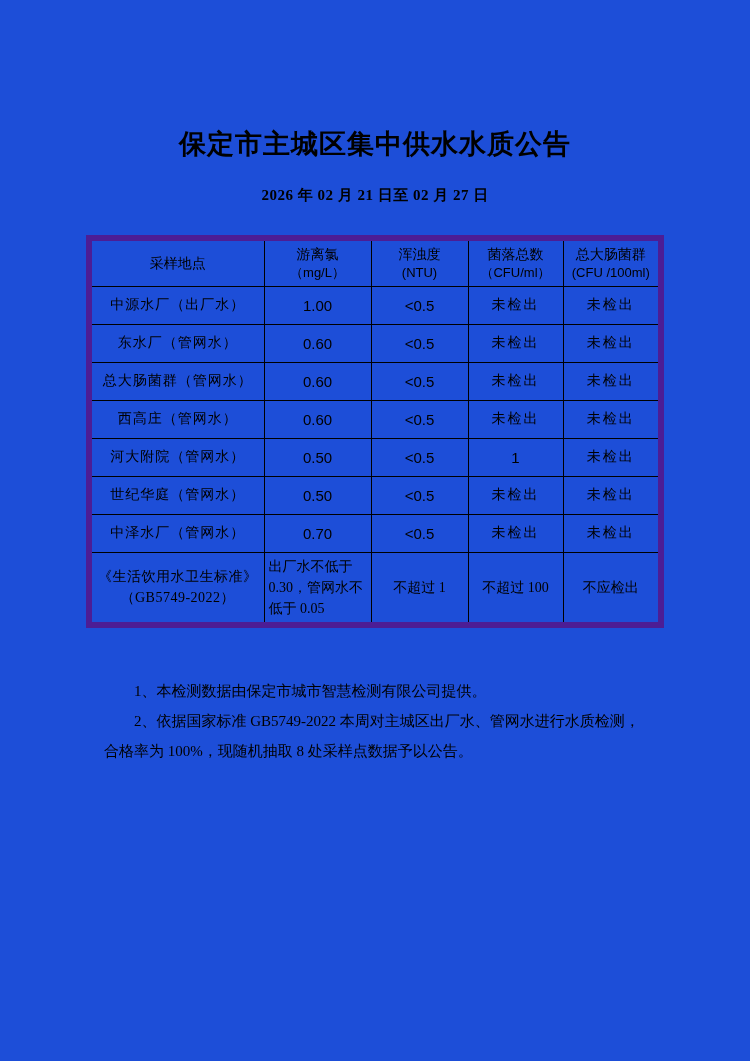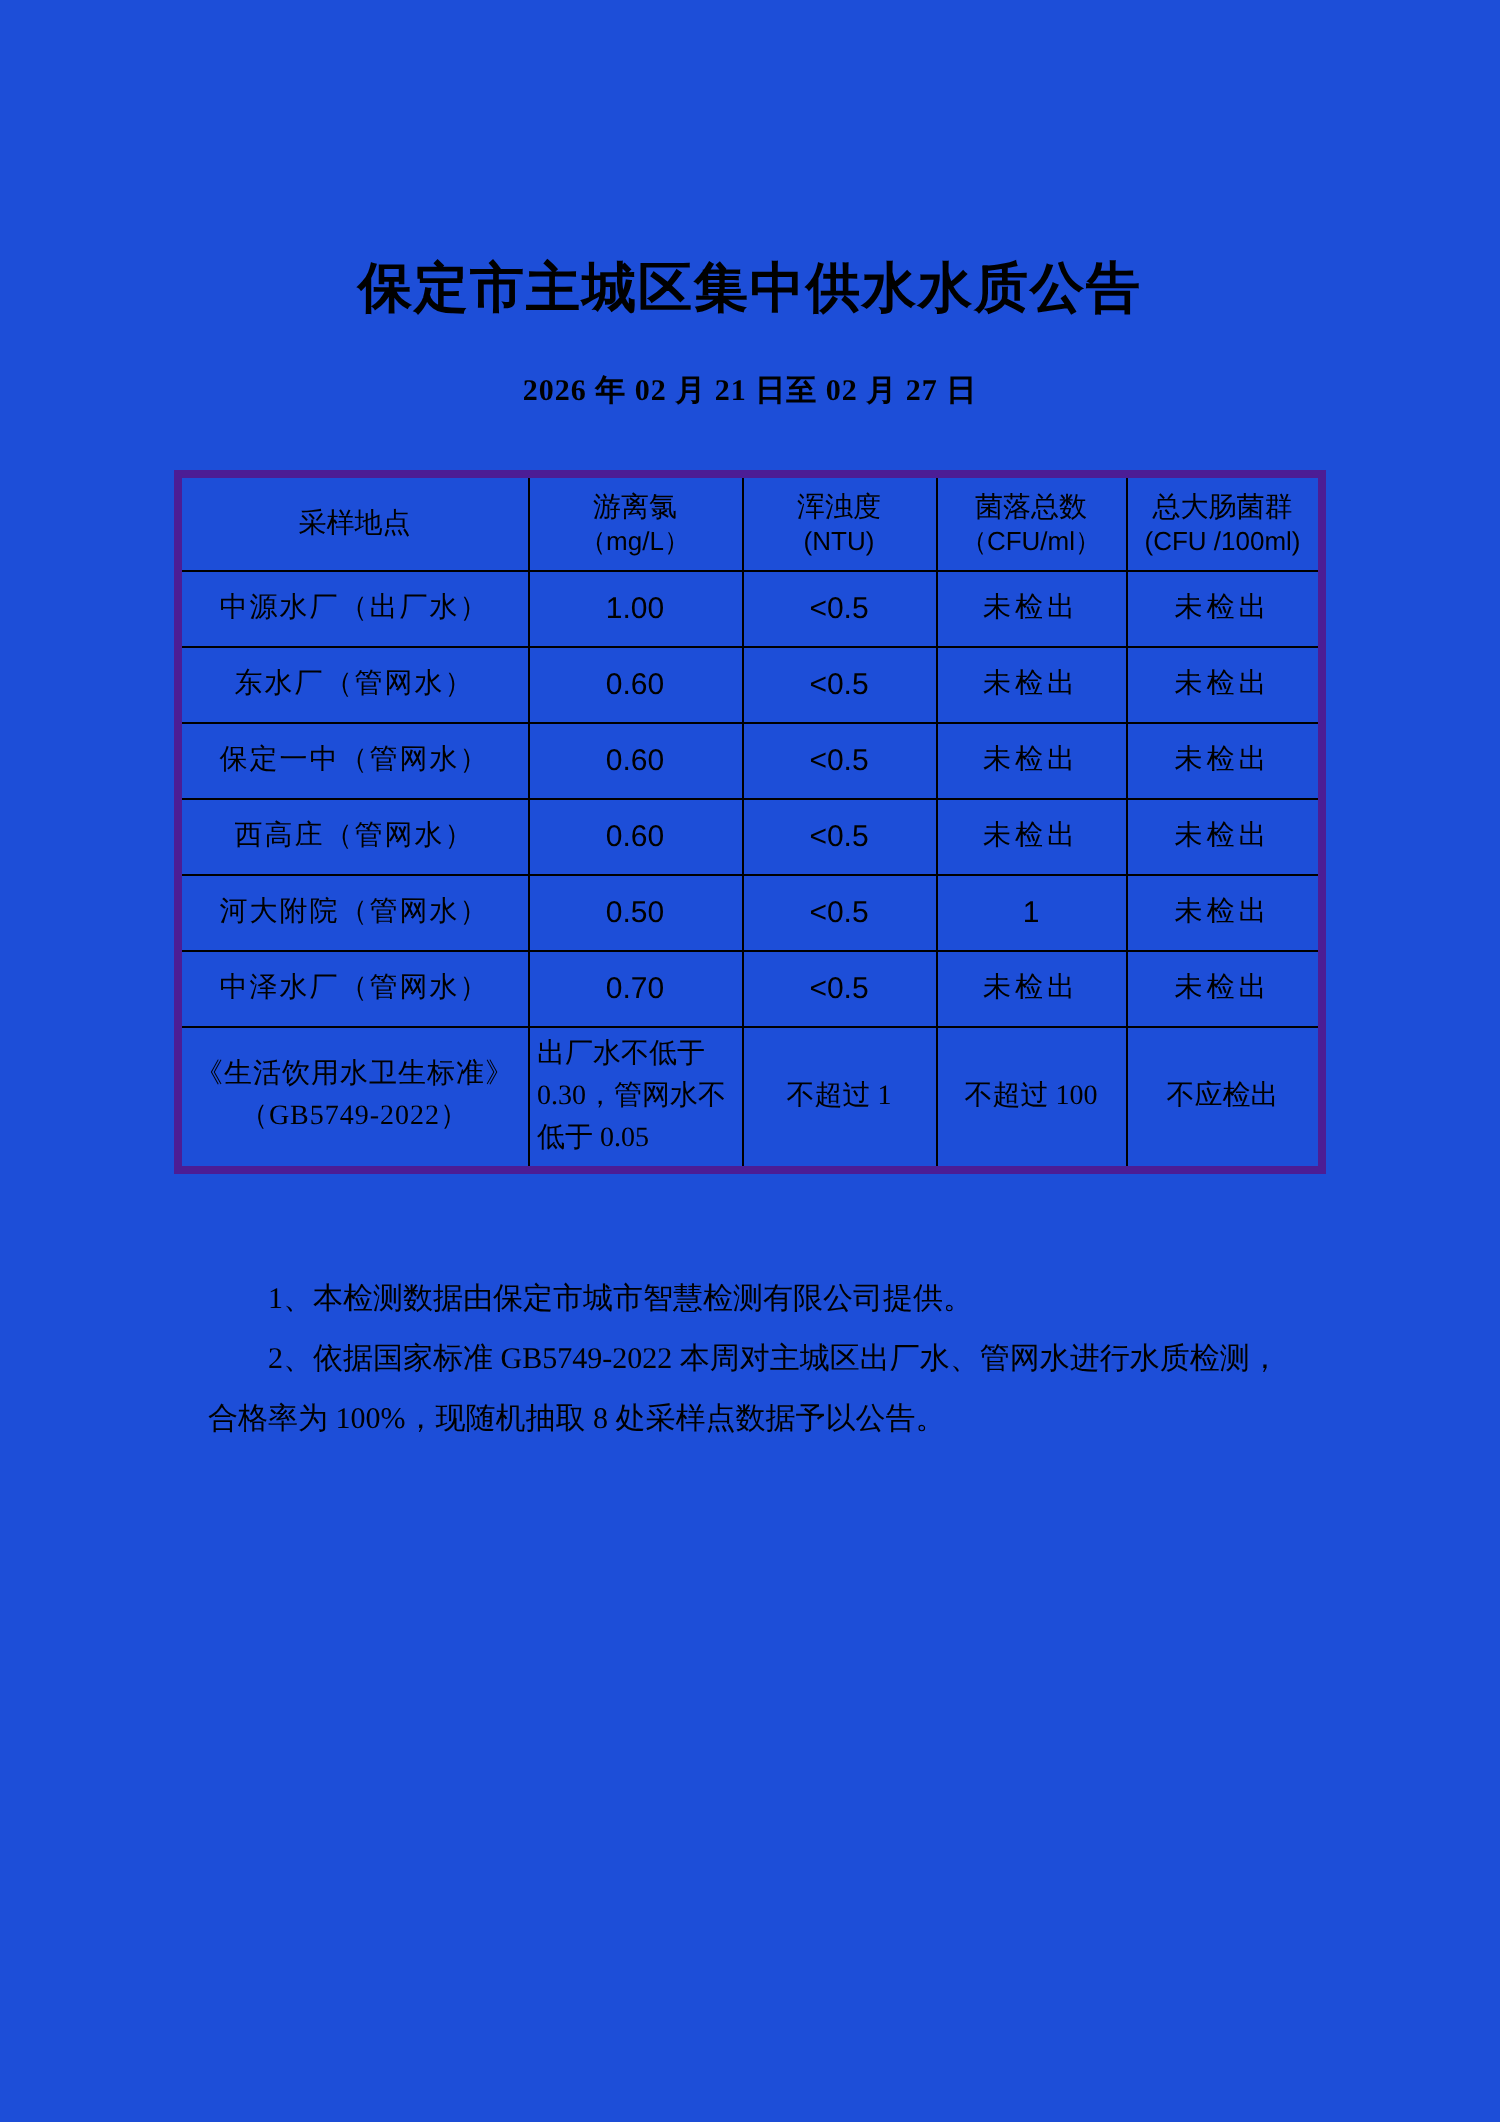--- a/index.html
+++ b/index.html
@@ -11,21 +11,21 @@
   .title {
     margin:0; text-align:center; font-size:27px; font-weight:bold;
     letter-spacing:1px; font-family:"Liberation Serif", serif;
   }
   .date {
     margin:24px 0 0; text-align:center; font-size:15px; font-weight:bold;
     letter-spacing:0.5px;
   }
   table.wq {
     border-collapse:collapse; table-layout:fixed; width:572px;
-    margin:30px auto 0; border:4px solid #4c1d95;
+    margin:30px auto 0; border:6px solid #4c1d95;
   }
   table.wq th, table.wq td {
     border:1px solid #000; text-align:center; vertical-align:middle;
     padding:2px; box-sizing:border-box; overflow:hidden;
   }
   table.wq thead th {
     height:48px; font-family:"Liberation Sans", sans-serif;
     font-weight:500; font-size:14px; line-height:1.35;
   }
   table.wq thead th .unit { font-weight:400; font-size:13px; letter-spacing:0; }
@@ -88,38 +88,45 @@
           <td class="cn">未检出</td>
         </tr>
         <tr>
           <td class="site">东水厂（管网水）</td>
           <td class="num">0.60</td>
           <td class="num">&lt;0.5</td>
           <td class="cn">未检出</td>
           <td class="cn">未检出</td>
         </tr>
         <tr>
-          <td class="site">保定一中（管网水）</td>
+          <td class="site">总大肠菌群（管网水）</td>
           <td class="num">0.60</td>
           <td class="num">&lt;0.5</td>
           <td class="cn">未检出</td>
           <td class="cn">未检出</td>
         </tr>
         <tr>
           <td class="site">西高庄（管网水）</td>
           <td class="num">0.60</td>
           <td class="num">&lt;0.5</td>
           <td class="cn">未检出</td>
           <td class="cn">未检出</td>
         </tr>
         <tr>
           <td class="site">河大附院（管网水）</td>
           <td class="num">0.50</td>
           <td class="num">&lt;0.5</td>
           <td class="num">1</td>
+          <td class="cn">未检出</td>
+        </tr>
+        <tr>
+          <td class="site">世纪华庭（管网水）</td>
+          <td class="num">0.50</td>
+          <td class="num">&lt;0.5</td>
+          <td class="cn">未检出</td>
           <td class="cn">未检出</td>
         </tr>
         <tr>
           <td class="site">中泽水厂（管网水）</td>
           <td class="num">0.70</td>
           <td class="num">&lt;0.5</td>
           <td class="cn">未检出</td>
           <td class="cn">未检出</td>
         </tr>
         <tr class="standard-row">

